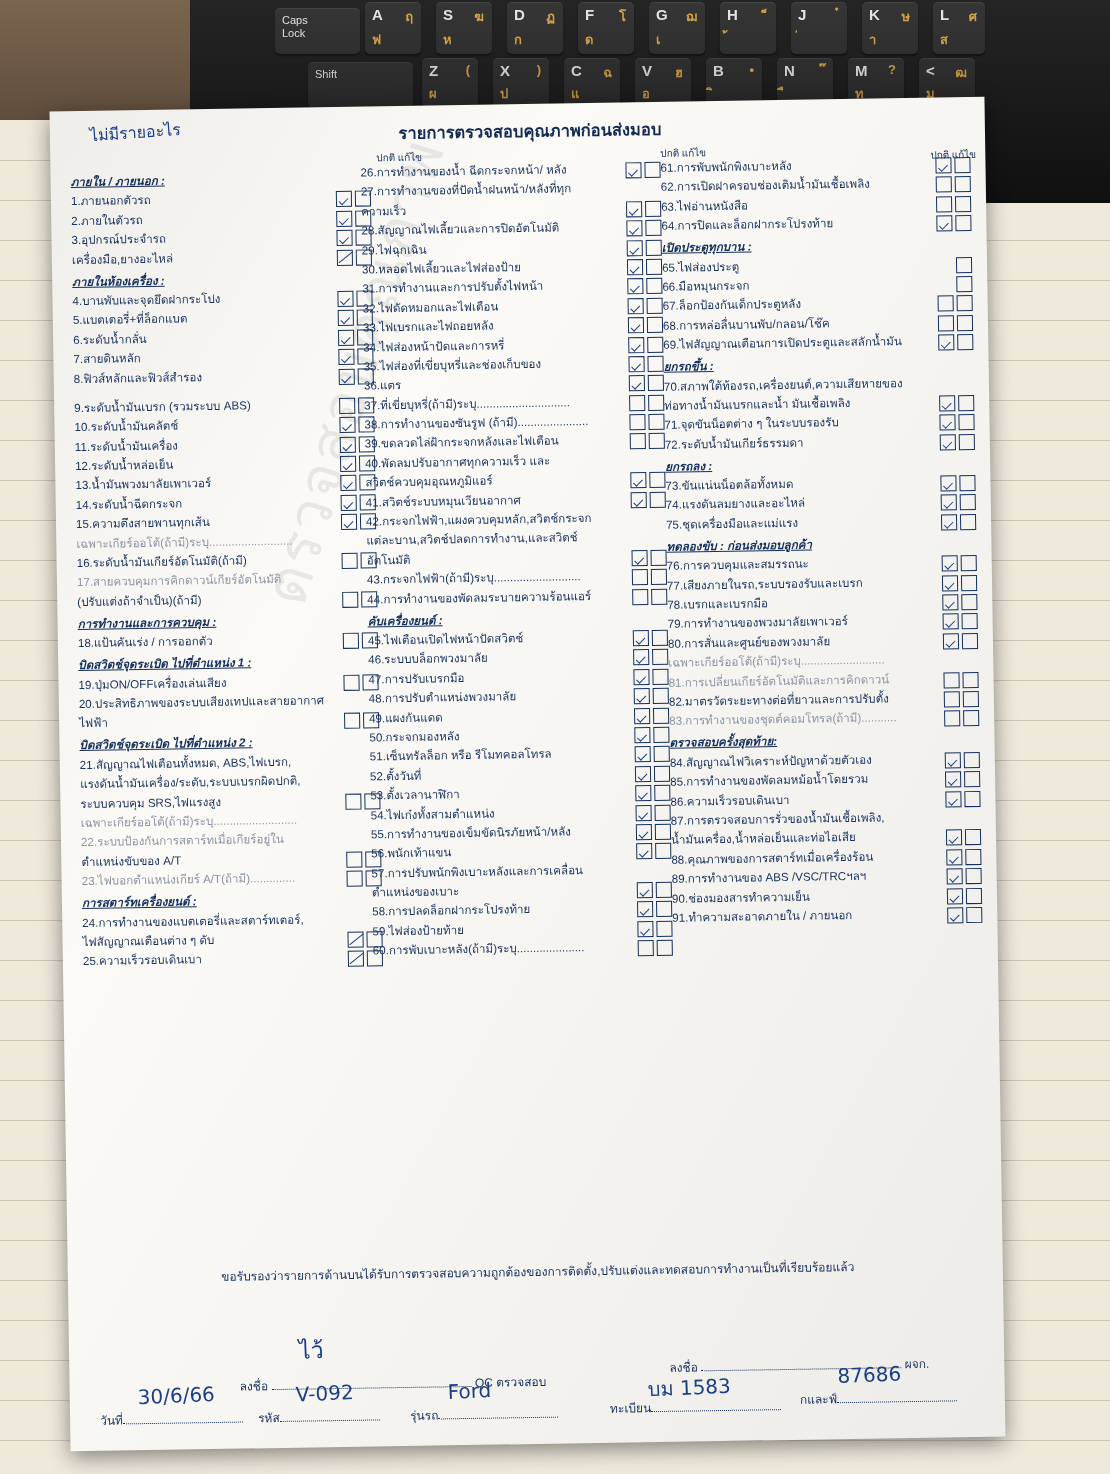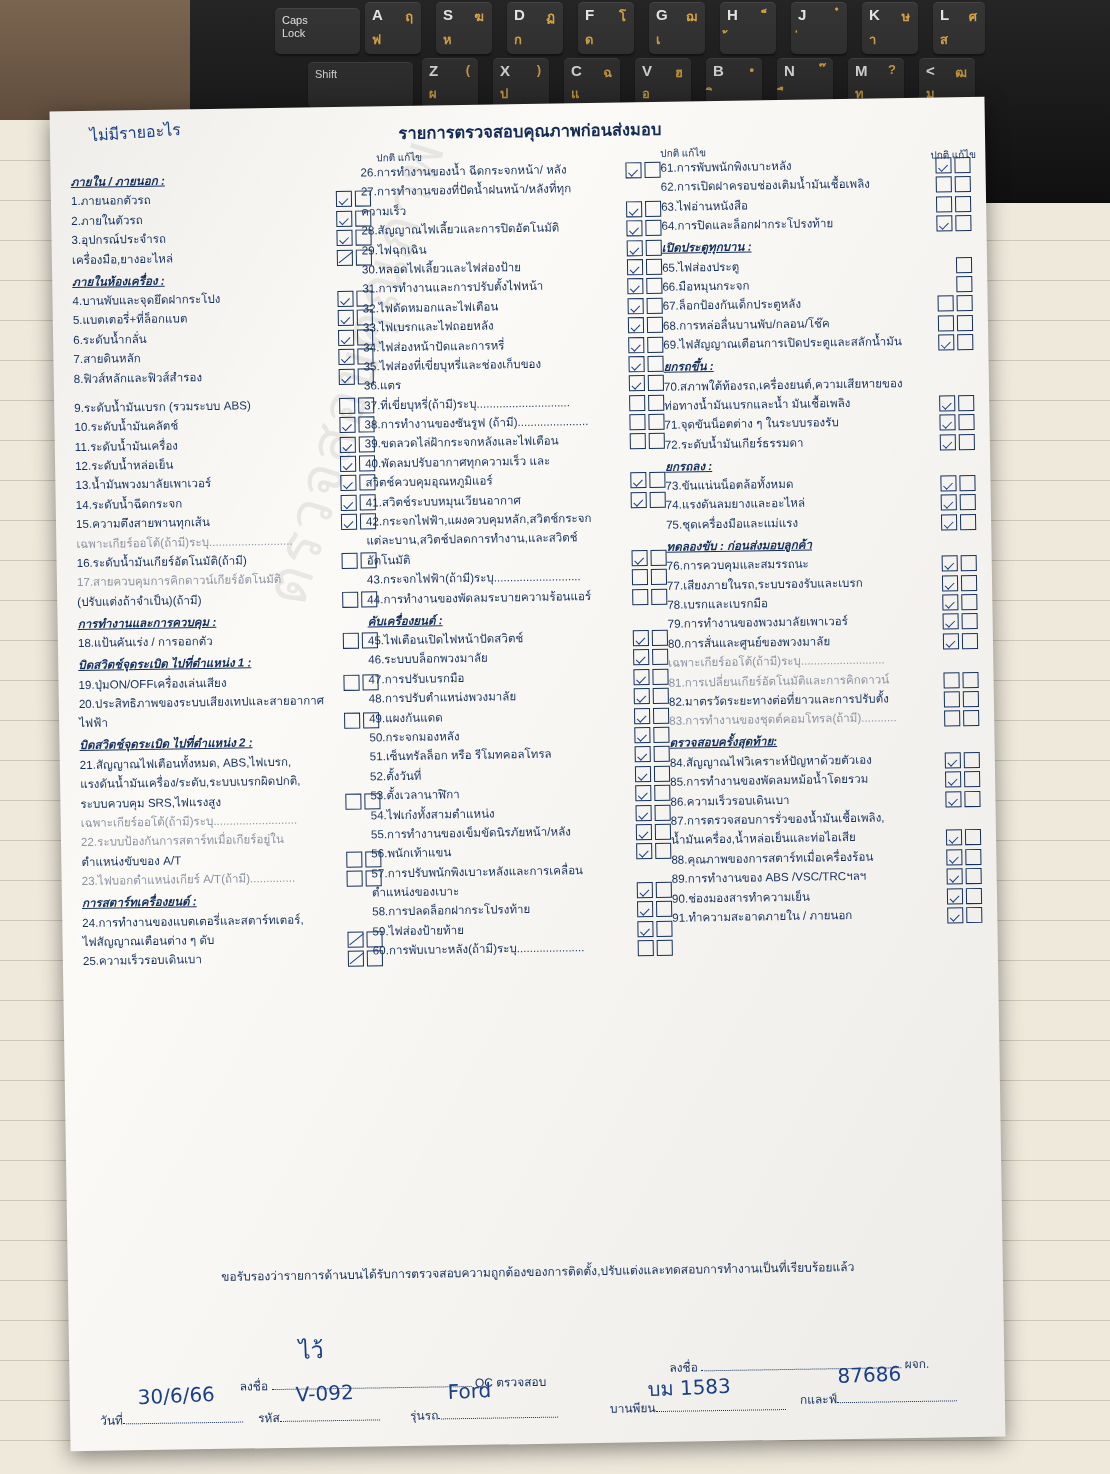--- a/index.html
+++ b/index.html
@@ -967,18 +967,18 @@
     <span>ผจก.</span>
   </div>
 
   <div id="footer-fields">
       <div class="sigline" style="left: 30px; top: 1300px;"><span>วันที่</span><span class="uline" style="width: 120px;"></span></div>
       <div class="hw" style="left: 68px; top: 1274px;">30/6/66</div>
       <div class="sigline" style="left: 188px; top: 1300px;"><span>รหัส</span><span class="uline" style="width: 100px;"></span></div>
       <div class="hw" style="left: 226px; top: 1274px;">V-092</div>
       <div class="sigline" style="left: 340px; top: 1300px;"><span>รุ่นรถ</span><span class="uline" style="width: 120px;"></span></div>
       <div class="hw" style="left: 378px; top: 1274px;">Ford</div>
-      <div class="sigline" style="left: 540px; top: 1296px;"><span>บานพียน</span><span class="uline" style="width: 130px;"></span></div>
+      <div class="sigline" style="left: 540px; top: 1296px;"><span>ทะเบียน</span><span class="uline" style="width: 130px;"></span></div>
       <div class="hw" style="left: 578px; top: 1270px;">บม 1583</div>
       <div class="sigline" style="left: 730px; top: 1290px;"><span>กและฟ์</span><span class="uline" style="width: 120px;"></span></div>
       <div class="hw" style="left: 768px; top: 1264px;">87686</div>
     </div>
 </div>
 
 </body></html>

